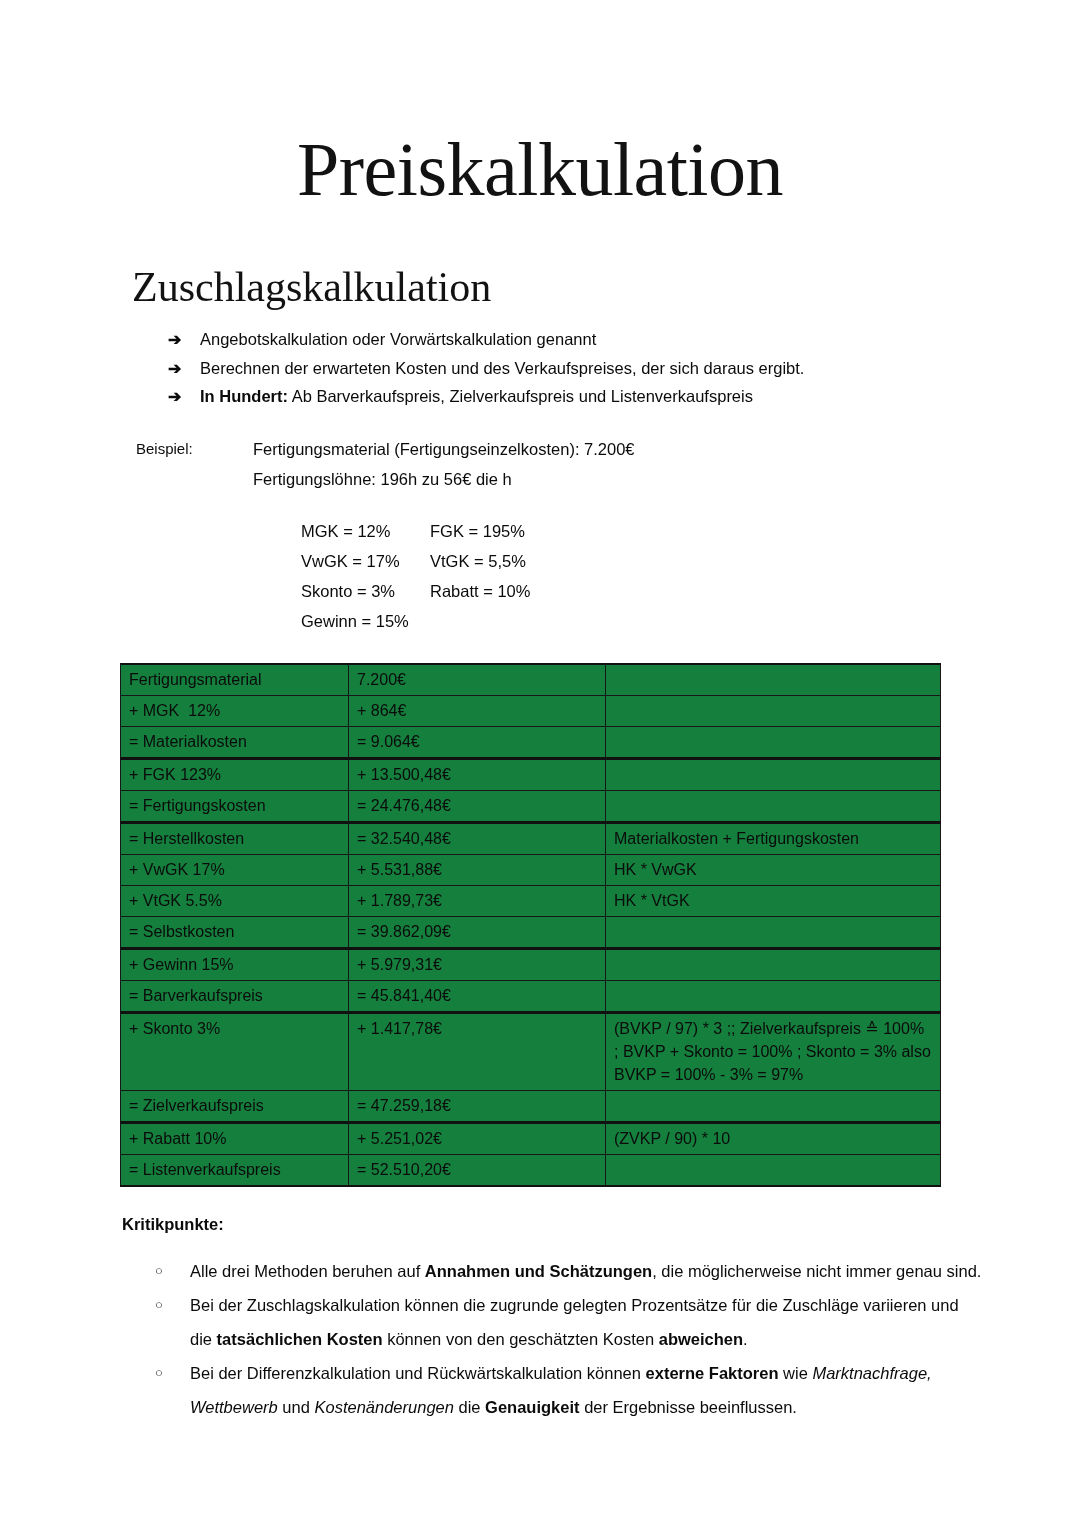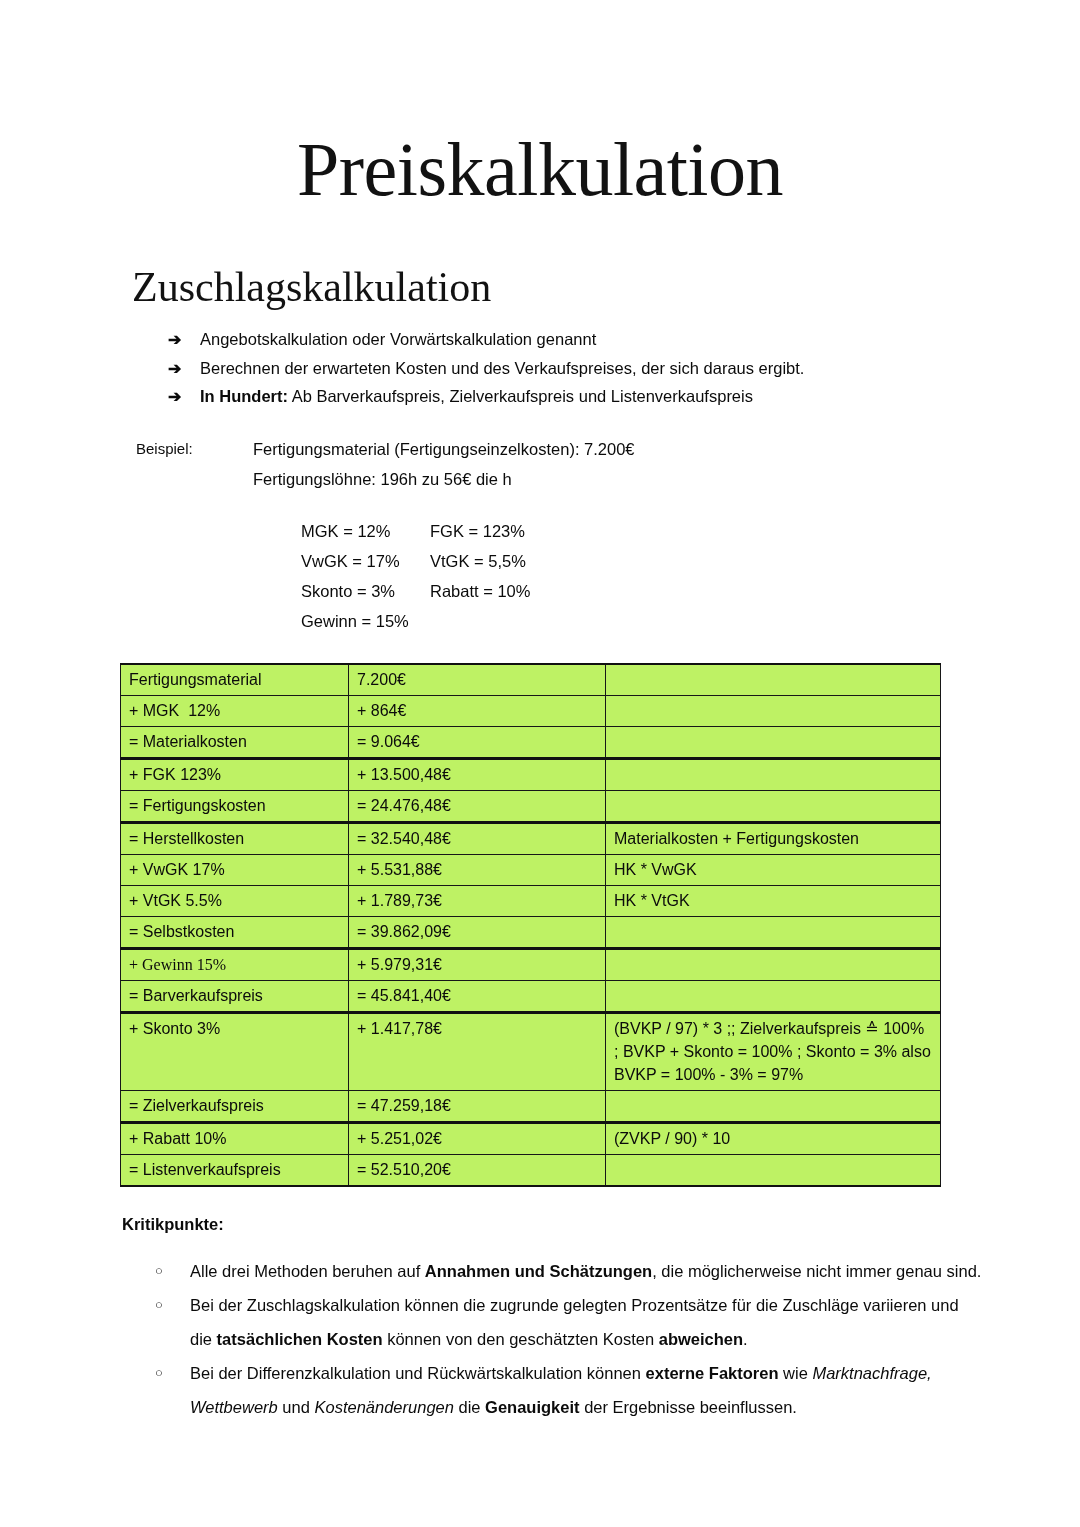--- a/index.html
+++ b/index.html
@@ -110,21 +110,21 @@
   }
   table.calc-table col.c1 { width: 228px; }
   table.calc-table col.c2 { width: 257px; }
   table.calc-table col.c3 { width: 335px; }
 
   table.calc-table td {
     border: 1px solid #171717;
     padding: 3px 8px 4px 8px;
     vertical-align: top;
     line-height: 23px;
-    background: #bef264;
+    background: #15803d;
     height: 21px;
   }
   td.note { background: #d9d9d9; }
   tr.group-end > td { border-bottom: 3px solid #111111; }
   tr.first-row > td { border-top: 2px solid #111111; }
   tr.last-row > td { border-bottom: 2.5px solid #111111; font-weight: normal; }
   tr.last-row > td.note { font-weight: normal; }
   td.tall { height: 112px; }
 
   
@@ -172,21 +172,21 @@
 
   <div class="beispiel">
     <div class="beispiel-label">Beispiel:</div>
     <div class="beispiel-lines" id="example-lines">
         <div class="beispiel-line">Fertigungsmaterial (Fertigungseinzelkosten): 7.200€</div>
         <div class="beispiel-line">Fertigungslöhne: 196h zu 56€ die h</div>
       </div>
     <div class="rates" id="example-rates">
         <div class="rate-row">
           <div class="rate-left">MGK = 12%</div>
-          <div class="rate-right">FGK = 123%</div>
+          <div class="rate-right">FGK = 195%</div>
         </div>
         <div class="rate-row">
           <div class="rate-left">VwGK = 17%</div>
           <div class="rate-right">VtGK = 5,5%</div>
         </div>
         <div class="rate-row">
           <div class="rate-left">Skonto = 3%</div>
           <div class="rate-right">Rabatt = 10%</div>
         </div>
         <div class="rate-row">
@@ -243,21 +243,21 @@
             <td style="white-space: pre;">+ VtGK 5.5%</td>
             <td>+ 1.789,73€</td>
             <td class="note">HK * VtGK</td>
           </tr>
           <tr class="group-end">
             <td style="white-space: pre;">= Selbstkosten</td>
             <td>= 39.862,09€</td>
             <td class="note"></td>
           </tr>
           <tr class="">
-            <td style="white-space: pre; font-family: Liberation Serif, serif;">+ Gewinn 15%</td>
+            <td style="white-space: pre;">+ Gewinn 15%</td>
             <td>+ 5.979,31€</td>
             <td class="note"></td>
           </tr>
           <tr class="group-end">
             <td style="white-space: pre;">= Barverkaufspreis</td>
             <td>= 45.841,40€</td>
             <td class="note"></td>
           </tr>
           <tr class="">
             <td class="tall" style="white-space: pre;">+ Skonto 3%</td>

